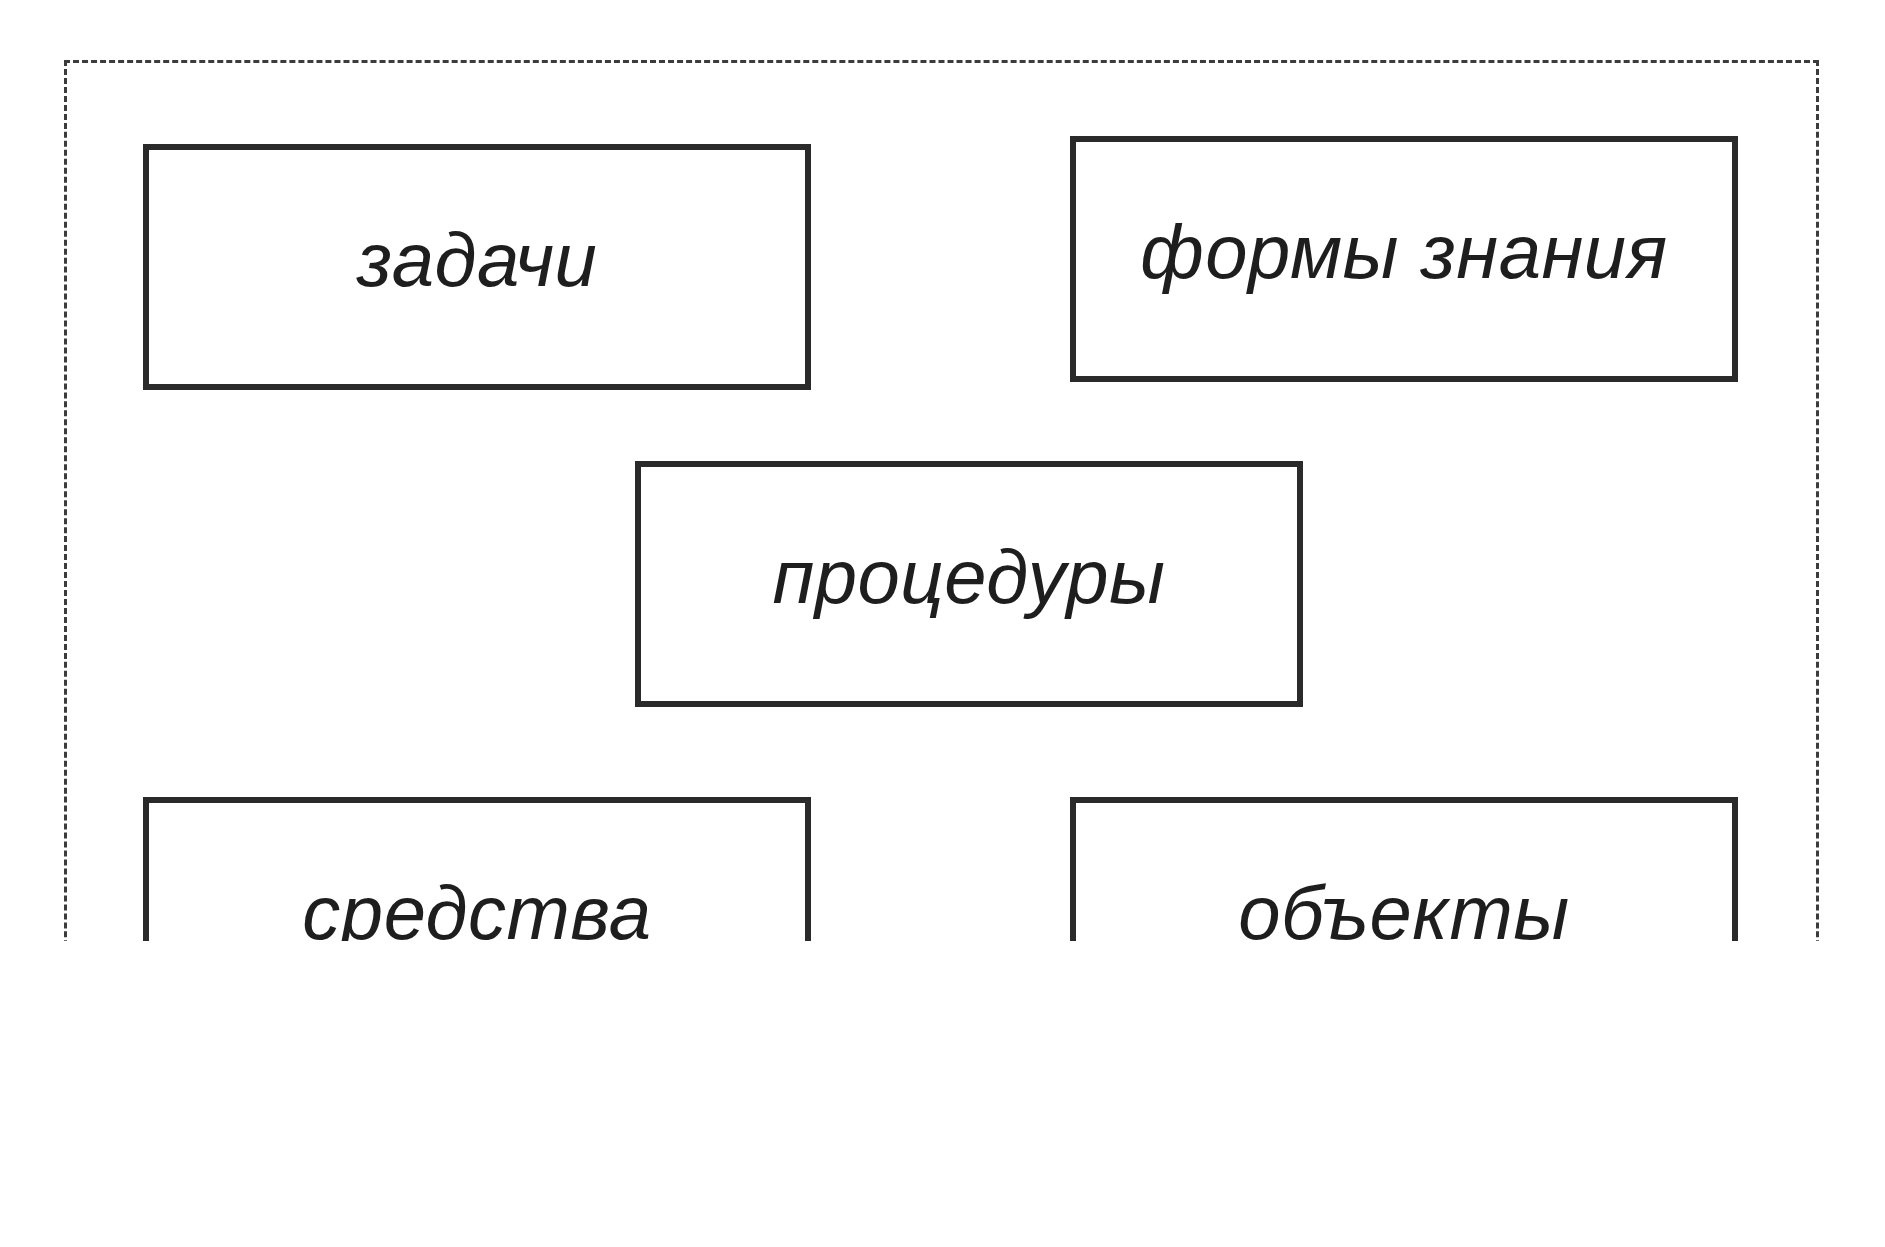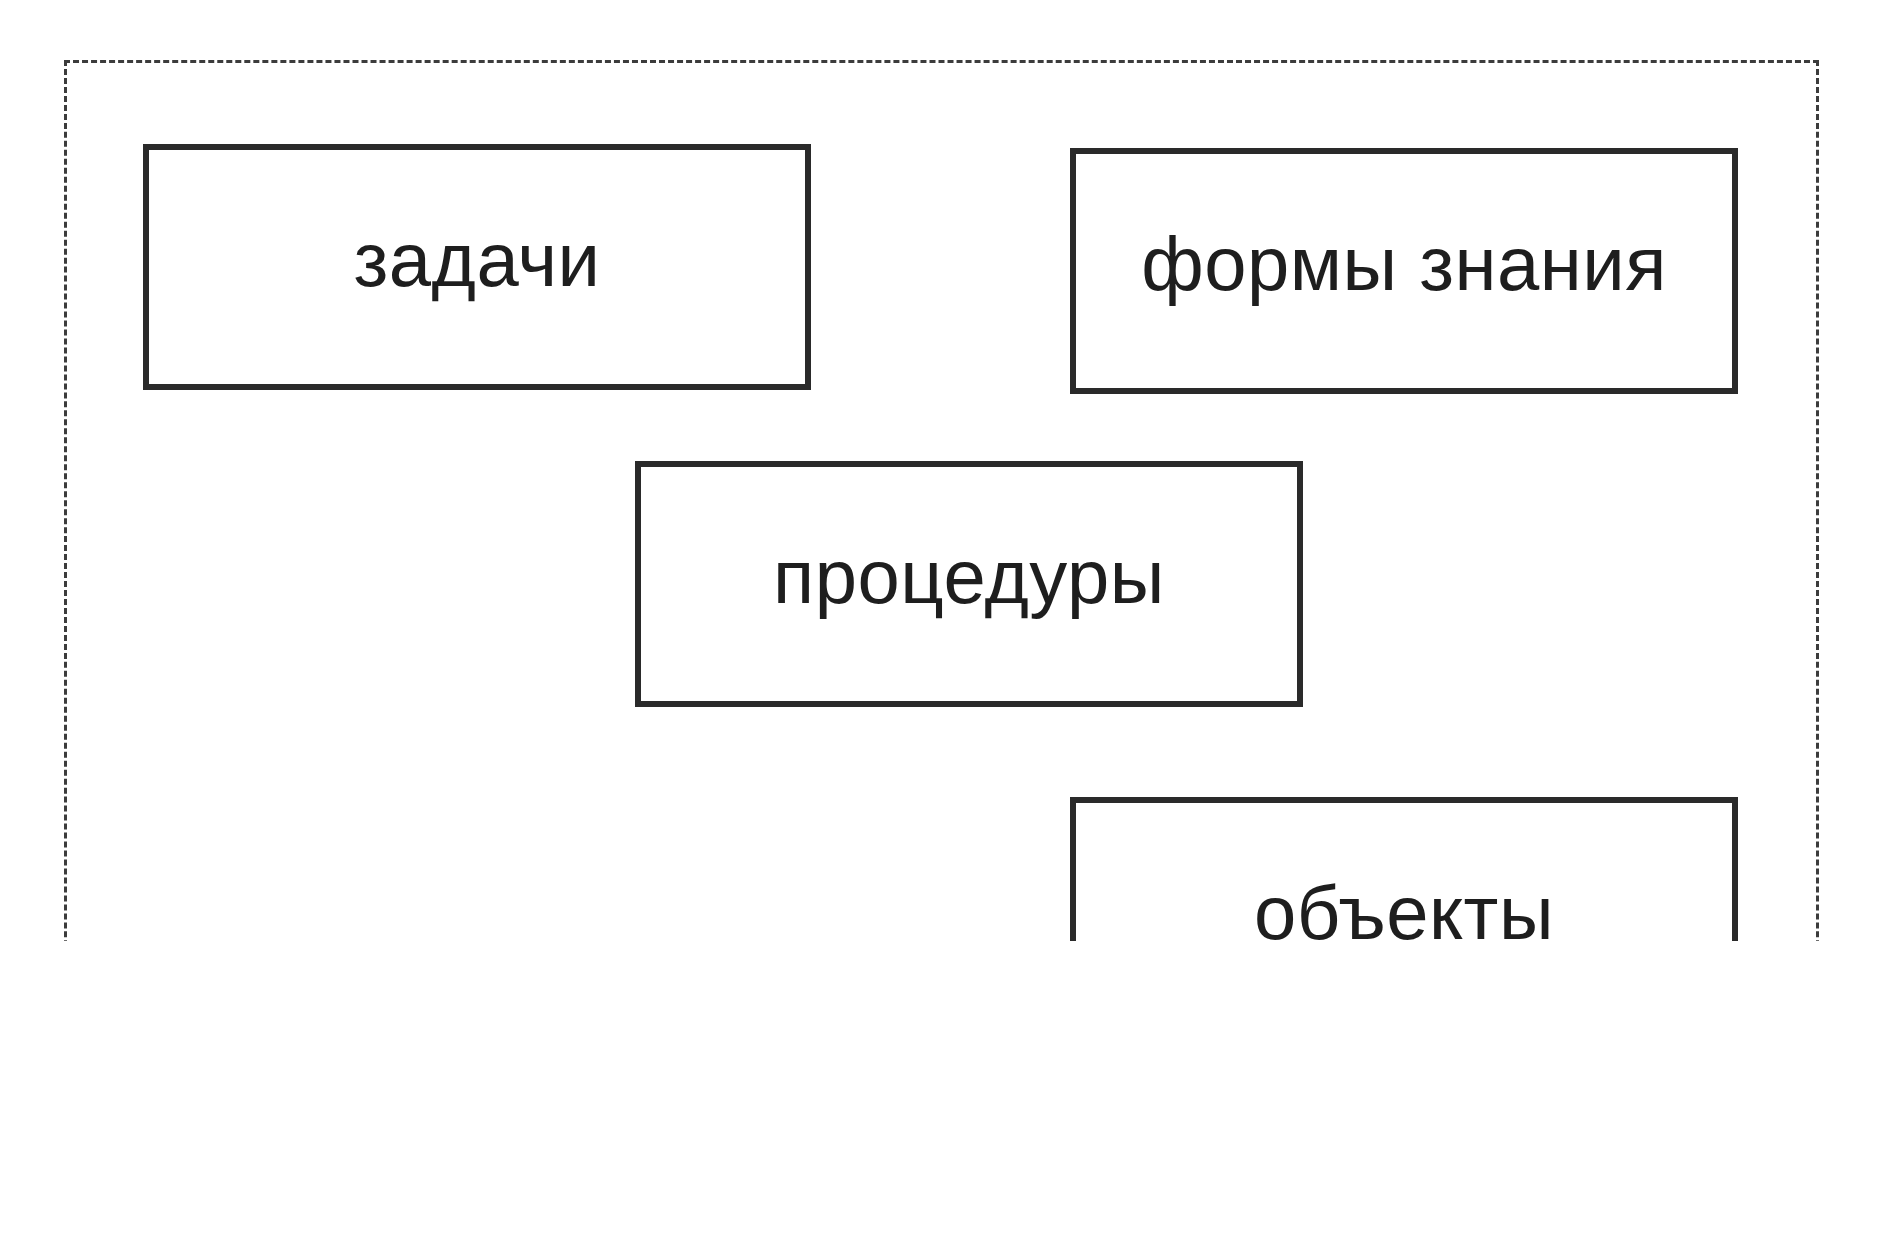--- a/index.html
+++ b/index.html
@@ -7,20 +7,21 @@
     padding: 0;
     background: #ffffff;
   }
   .canvas {
     position: relative;
     width: 1885px;
     height: 941px;
     background: var(--bg, #ffffff);
     font-family: "Liberation Sans", "DejaVu Sans", sans-serif;
     overflow: hidden;
+    font-style: italic;
   }
   .dotted-frame {
     position: absolute;
     left: 64px;
     top: 60px;
     width: 1755px;
     height: 1075px;
     border: 3px dashed var(--frame-border, #3c3c3c);
     box-sizing: border-box;
     background: transparent;
@@ -37,21 +38,21 @@
   }
   .node-label {
     font-size: 76px;
     line-height: 1;
     color: var(--text, #1e1e1e);
     white-space: nowrap;
     letter-spacing: 0.5px;
   }
   
   .node-tasks       { left: 143px;  top: 144px; width: 668px; height: 246px; }
-  .node-forms       { left: 1070px; top: 148px; width: 668px; height: 246px; }
+  .node-forms       { left: 1070px; top: 136px; width: 668px; height: 246px; }
   .node-procedures  { left: 635px;  top: 461px; width: 668px; height: 246px; }
   .node-means       { left: 143px;  top: 797px; width: 668px; height: 246px; }
   .node-objects     { left: 1070px; top: 797px; width: 668px; height: 246px; text-align: right; }
 </style>
 </head>
 <body>
 
 <div class="canvas" style="--box-border: #2a2a2a; --frame-border: #3c3c3c; --text: #1e1e1e; --bg: #ffffff;">
 
   <div class="dotted-frame"></div>
@@ -61,18 +62,21 @@
   </div>
 
   <div class="node node-forms">
     <span class="node-label">формы знания</span>
   </div>
 
   <div class="node node-procedures">
     <span class="node-label">процедуры</span>
   </div>
 
+  <div class="node node-means">
+    <span class="node-label">средства</span>
+  </div>
 
   <div class="node node-objects">
     <span class="node-label">объекты</span>
   </div>
 
 </div>
 
 </body></html>

